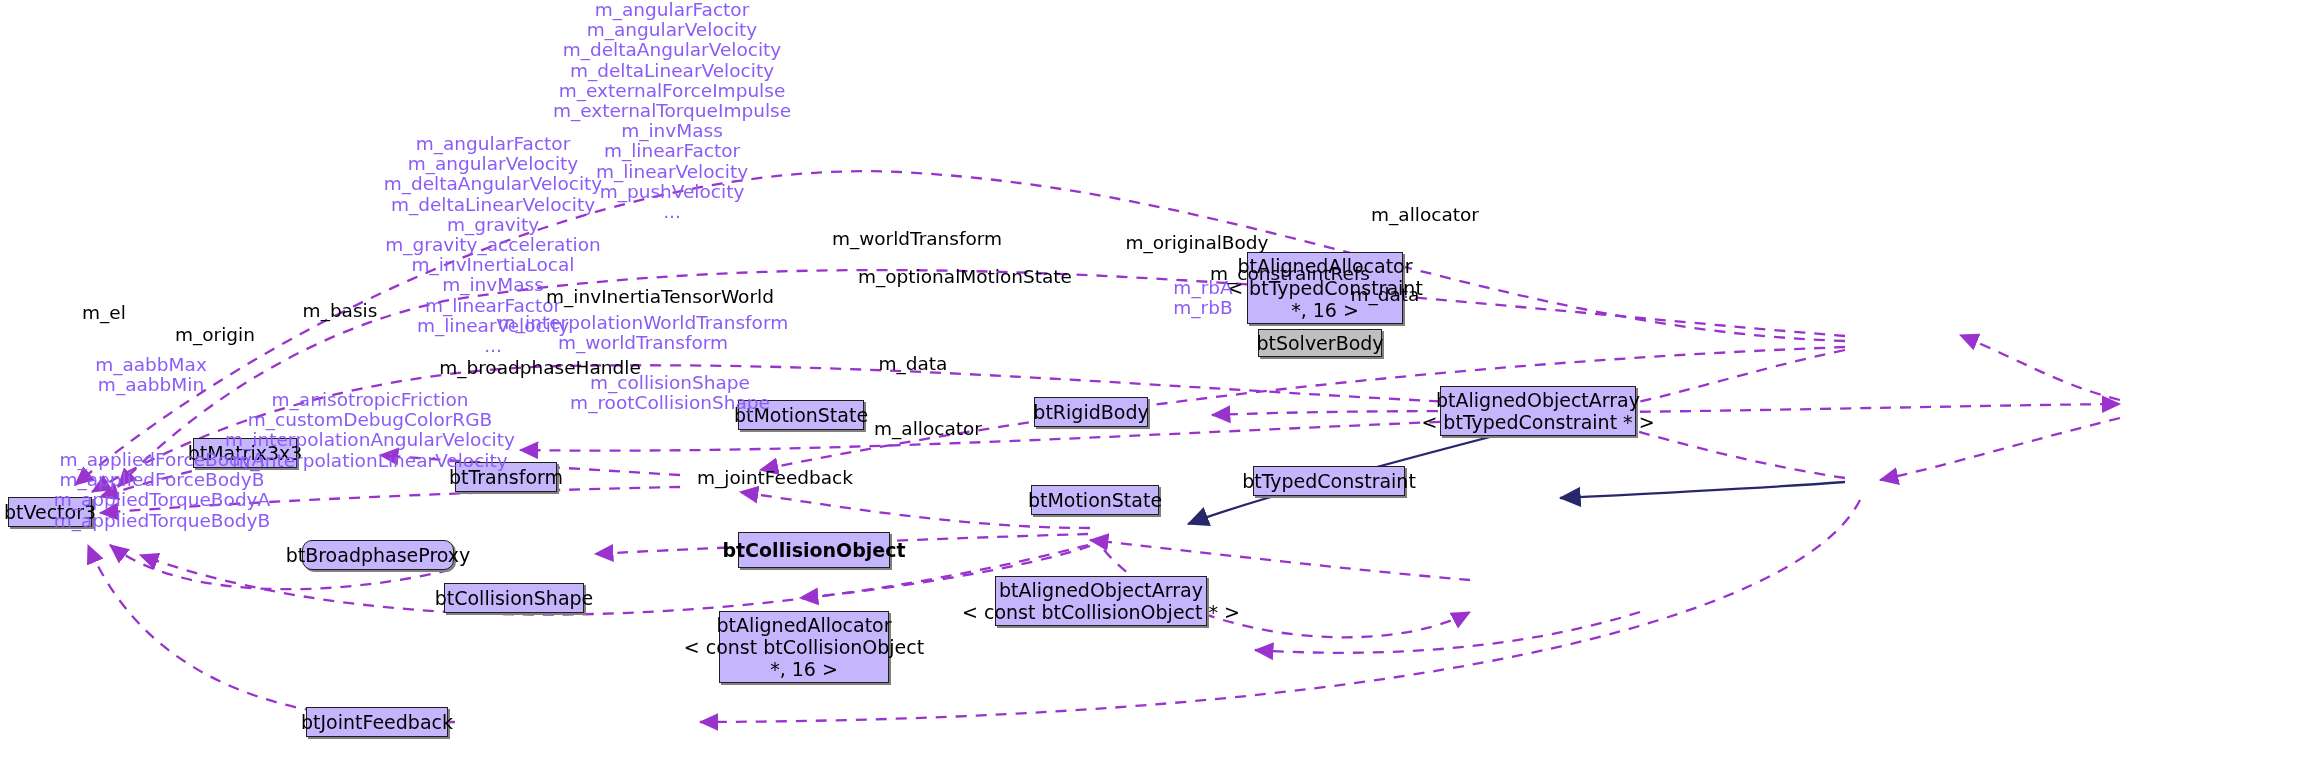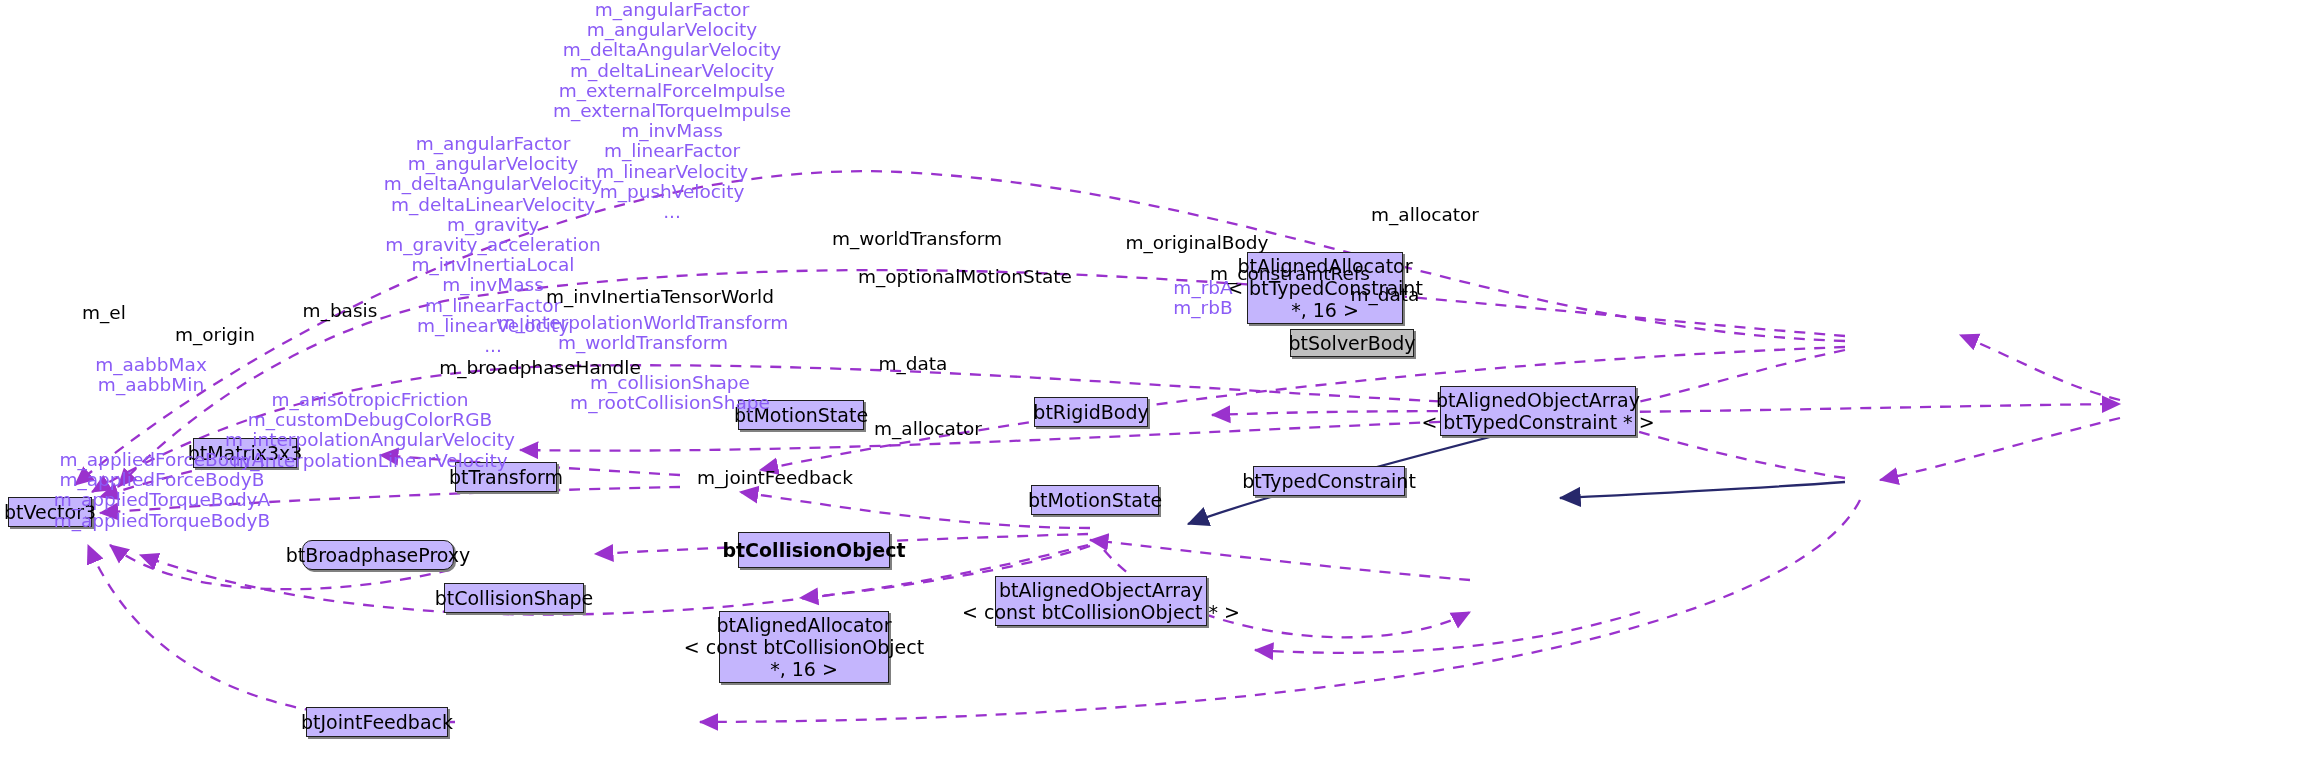--- a/index.html
+++ b/index.html
@@ -197,21 +197,21 @@
     <span class="ln">btAlignedAllocator</span>
     <span class="ln">&lt; btTypedConstraint</span>
     <span class="ln">*, 16 &gt;</span>
   </div>
 
   <div class="node" style="left:1440px; top:386px; width:196px; height:50px;">
     <span class="ln">btAlignedObjectArray</span>
     <span class="ln">&lt; btTypedConstraint * &gt;</span>
   </div>
 
-  <div class="node highlight" style="left:1258px; top:329px; width:124px; height:28px;margin-left:32px;">
+  <div class="node highlight" style="left:1258px; top:329px; width:124px; height:28px;">
     <span class="ln">btSolverBody</span>
   </div>
 
   <div class="field-list" style="left:482px; top:0px; width:380px;">m_angularFactor
 m_angularVelocity
 m_deltaAngularVelocity
 m_deltaLinearVelocity
 m_externalForceImpulse
 m_externalTorqueImpulse
 m_invMass

